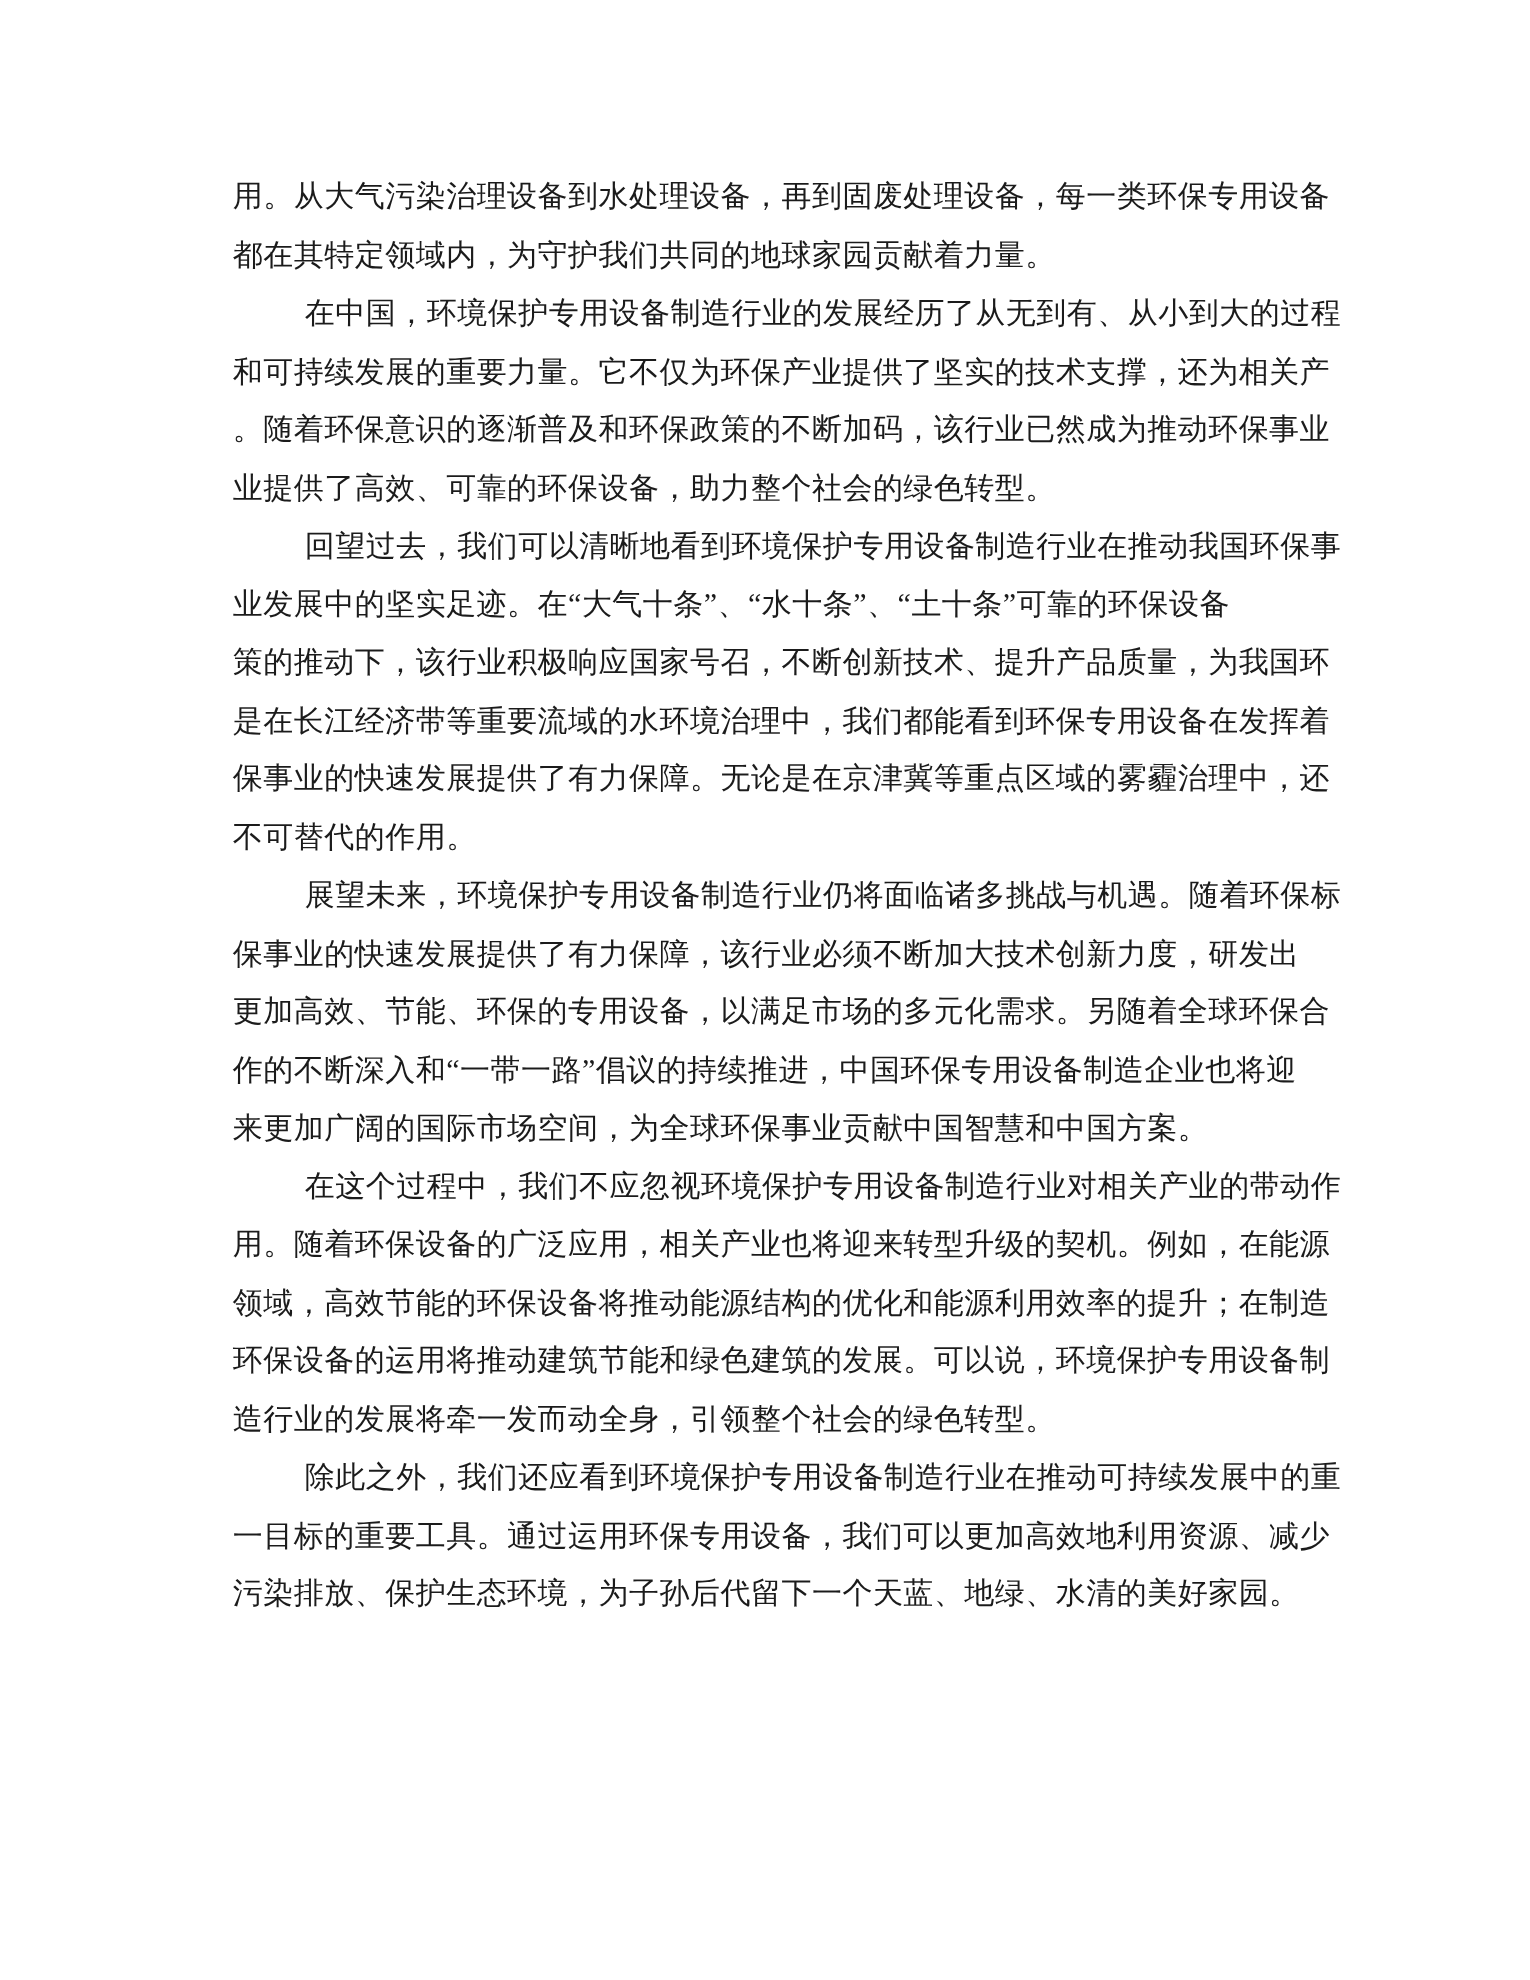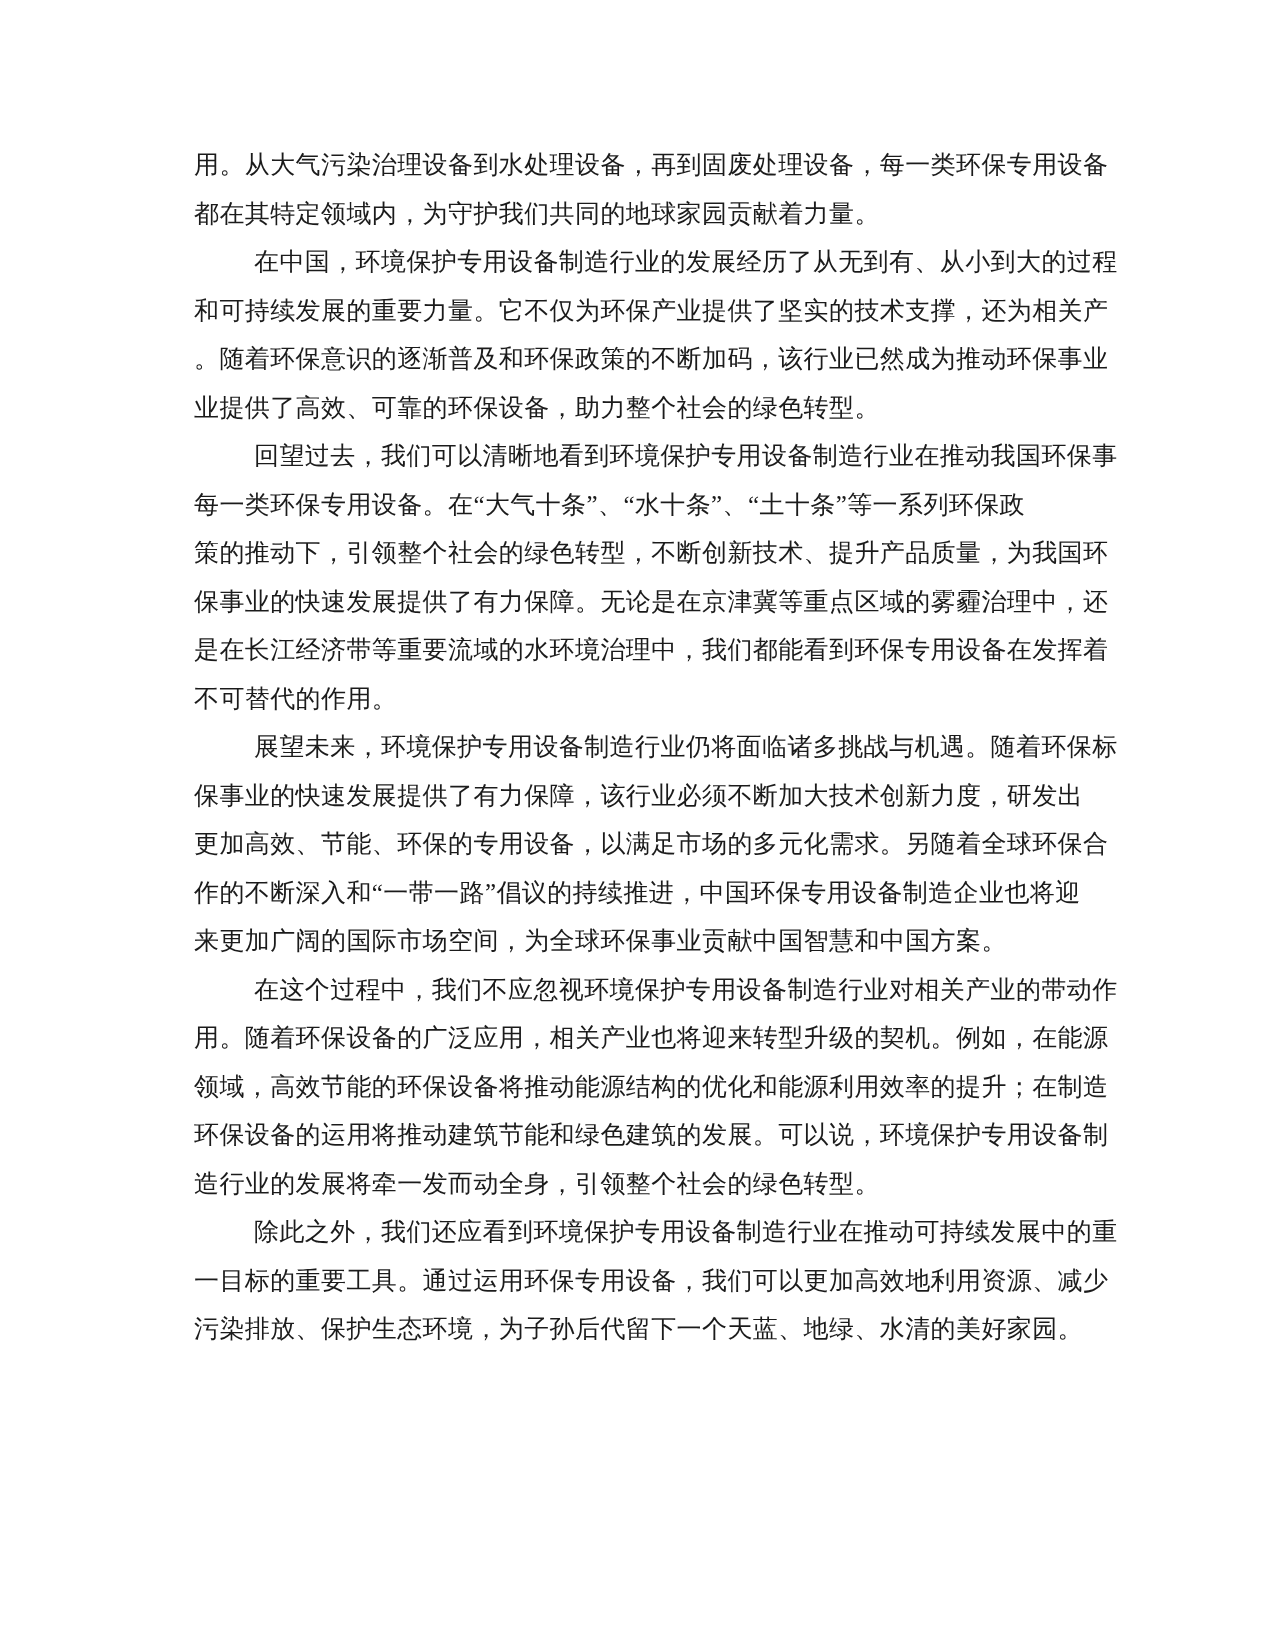--- a/index.html
+++ b/index.html
@@ -46,24 +46,24 @@
 
 <div class="page">
   <div class="text-block">
       <div class="line">用。从大气污染治理设备到水处理设备，再到固废处理设备，每一类环保专用设备</div>
       <div class="line">都在其特定领域内，为守护我们共同的地球家园贡献着力量。</div>
       <div class="line indent">在中国，环境保护专用设备制造行业的发展经历了从无到有、从小到大的过程</div>
       <div class="line">和可持续发展的重要力量。它不仅为环保产业提供了坚实的技术支撑，还为相关产</div>
       <div class="line">。随着环保意识的逐渐普及和环保政策的不断加码，该行业已然成为推动环保事业</div>
       <div class="line">业提供了高效、可靠的环保设备，助力整个社会的绿色转型。</div>
       <div class="line indent">回望过去，我们可以清晰地看到环境保护专用设备制造行业在推动我国环保事</div>
-      <div class="line">每一类环保专用设备。在“大气十条”、“水十条”、“土十条”等一系列环保政</div>
-      <div class="line">策的推动下，引领整个社会的绿色转型，不断创新技术、提升产品质量，为我国环</div>
+      <div class="line">业发展中的坚实足迹。在“大气十条”、“水十条”、“土十条”可靠的环保设备</div>
+      <div class="line">策的推动下，该行业积极响应国家号召，不断创新技术、提升产品质量，为我国环</div>
+      <div class="line">是在长江经济带等重要流域的水环境治理中，我们都能看到环保专用设备在发挥着</div>
       <div class="line">保事业的快速发展提供了有力保障。无论是在京津冀等重点区域的雾霾治理中，还</div>
-      <div class="line">是在长江经济带等重要流域的水环境治理中，我们都能看到环保专用设备在发挥着</div>
       <div class="line">不可替代的作用。</div>
       <div class="line indent">展望未来，环境保护专用设备制造行业仍将面临诸多挑战与机遇。随着环保标</div>
       <div class="line">保事业的快速发展提供了有力保障，该行业必须不断加大技术创新力度，研发出</div>
       <div class="line">更加高效、节能、环保的专用设备，以满足市场的多元化需求。另随着全球环保合</div>
       <div class="line">作的不断深入和“一带一路”倡议的持续推进，中国环保专用设备制造企业也将迎</div>
       <div class="line">来更加广阔的国际市场空间，为全球环保事业贡献中国智慧和中国方案。</div>
       <div class="line indent">在这个过程中，我们不应忽视环境保护专用设备制造行业对相关产业的带动作</div>
       <div class="line">用。随着环保设备的广泛应用，相关产业也将迎来转型升级的契机。例如，在能源</div>
       <div class="line">领域，高效节能的环保设备将推动能源结构的优化和能源利用效率的提升；在制造</div>
       <div class="line">环保设备的运用将推动建筑节能和绿色建筑的发展。可以说，环境保护专用设备制</div>

